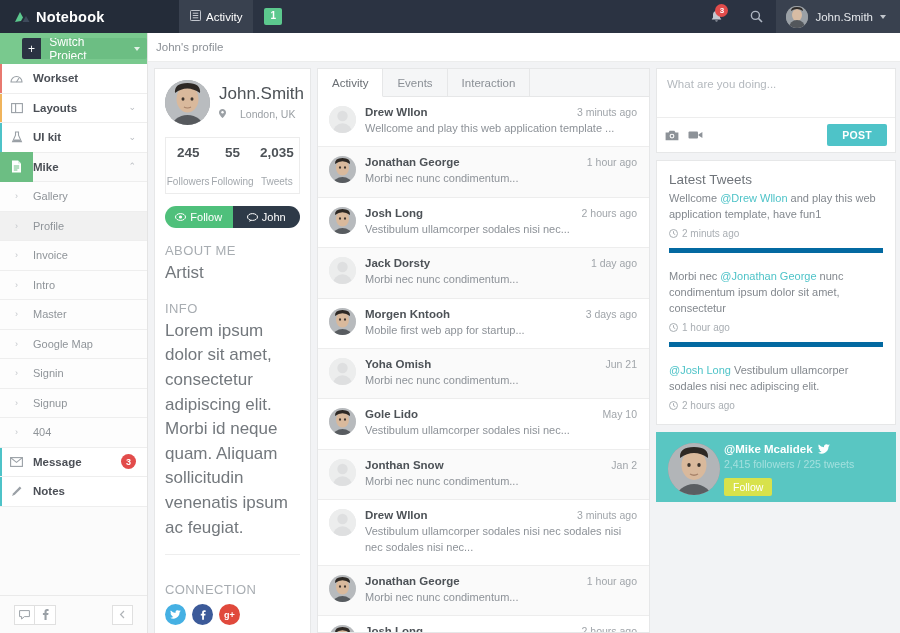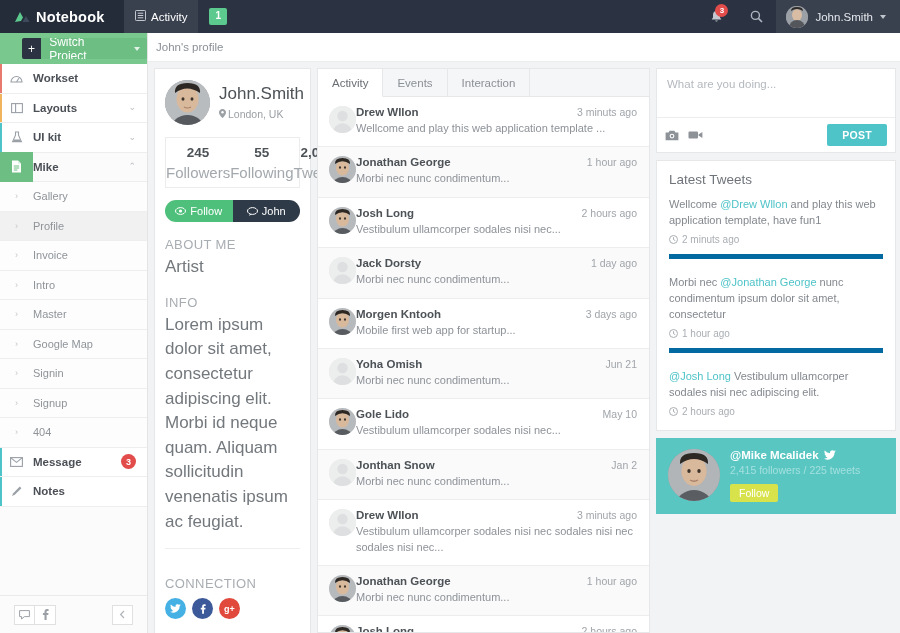--- a/index.html
+++ b/index.html
@@ -13,21 +13,21 @@
   }
   .app { position: relative; width: 900px; height: 633px; }
 
   
   .topbar {
     position: absolute; top: 0; left: 0; right: 0; height: 33px;
     background: #2b3342; display: flex; align-items: stretch;
     z-index: 20;
   }
   .brand {
-    width: 124px; display: flex; align-items: center; gap: 7px;
+    width: 179px; display: flex; align-items: center; gap: 7px;
     padding-left: 14px; background: #242c39;
   }
   .brand-logo { width: 15px; height: 13px; position: relative; }
   .brand-logo svg { display:block; }
   .brand-name { color: #fff; font-size: 14.5px; font-weight: bold; letter-spacing: .2px;}
   .tb-item {
     display: flex; align-items: center; gap: 5px; padding: 0 11px;
     color: #c3c8d1; font-size: 11.5px;
   }
   .tb-item.active { background: #39414f; color: #fff; }
@@ -147,28 +147,28 @@
   
   .col-profile { width: 157px; flex-shrink: 0; }
   .card { background: #fff; border: 1px solid #e6e7e8; }
   .profile-card { padding: 11px 10px 14px 10px; }
   .prof-head { display: flex; align-items: center; gap: 9px; }
   .prof-avatar {
     width: 45px; height: 45px; border-radius: 50%; overflow: hidden;
     flex-shrink: 0; background: #9a9ea3;
   }
   .prof-name { font-size: 17px; color: #4d5257; font-weight: normal; line-height: 1.1;}
-  .prof-loc { font-size: 10.5px; color: #9ba0a5; margin-top: 4px; display:flex; align-items:center; gap:2px;}
+  .prof-loc { font-size: 10.5px; color: #9ba0a5; margin-top: 4px; display:flex; align-items:center; gap:14px;}
   .stats {
     display: flex; border: 1px solid #ececec; margin-top: 12px;
     padding: 7px 0 6px 0;
   }
   .stat { flex: 1; text-align: center; }
   .stat-num { font-size: 13.5px; color: #4d5257; font-weight: bold; }
-  .stat-lbl { font-size: 15px; color: #a3a8ad; margin-top: 4px; }
+  .stat-lbl { font-size: 10px; color: #a3a8ad; margin-top: 16px; }
   .btn-row {
     display: flex; margin-top: 12px; border-radius: 14px; overflow: hidden;
   }
   .btn-follow {
     flex: 1; background: #4fc07b; color: #fff; font-size: 11px;
     height: 22px; display: flex; align-items: center; justify-content: center;
     gap: 4px;
   }
   .btn-chat {
     flex: 1; background: #2e3a48; color: #fff; font-size: 11px;
@@ -193,21 +193,21 @@
   .tab {
     padding: 8px 14px 7px 14px; font-size: 11.5px; color: #8b9096;
     border-right: 1px solid #e6e7e8;
   }
   .tab.active { background: #fff; color: #6a6f74; border-bottom: 1px solid #fff; margin-bottom: -1px;}
   .feed-scroll { flex: 1; overflow-y: auto; position: relative; }
   .feed-scroll::-webkit-scrollbar { width: 8px; }
   .feed-scroll::-webkit-scrollbar-track { background: #f7f7f7; }
   .feed-scroll::-webkit-scrollbar-thumb { background: #b8bbbe; }
   .feed-item {
-    display: flex; padding: 9px 12px 10px 11px;
+    display: flex; gap: 9px; padding: 9px 12px 10px 11px;
     border-bottom: 1px solid #ededed; background: #fff;
   }
   .feed-item.alt { background: #fafafa; }
   .fa {
     width: 27px; height: 27px; border-radius: 50%; overflow: hidden;
     flex-shrink: 0; background: #e9eaeb;
   }
   .f-body { flex: 1; min-width: 0; }
   .f-top { display: flex; align-items: baseline; }
   .f-name { font-size: 11.5px; color: #4d5257; font-weight: bold; flex: 1; }
@@ -227,32 +227,32 @@
     display: flex; align-items: center; border-top: 1px solid #ededed;
     padding: 6px 8px; gap: 9px; justify-content: flex-end;
   }
   .comp-ico { color: #8d9298; display: flex; align-items: center;}
   .post-btn {
     margin-left: auto; background: #4ec3c8; color: #fff;
     font-size: 10.5px; font-weight: bold; padding: 5px 15px; border-radius: 2px;
     letter-spacing: .3px;
   }
   .tweets-card { margin-top: 7px; padding: 11px 12px 4px 12px; }
-  .tweets-title { font-size: 13.5px; color: #6f747a; margin-bottom: 10px; }
+  .tweets-title { font-size: 13.5px; color: #6f747a; margin-bottom: 4px; }
   .tweet { padding-bottom: 9px; }
   .tweet + .tweet { border-top: 5px solid #0369a1; padding-top: 16px; }
   .tweet-text { font-size: 11px; color: #83888e; line-height: 1.45; }
   .mention { color: #4ec3c8; }
   .tweet-time {
     font-size: 10px; color: #a9aeb3; margin-top: 5px;
     display: flex; align-items: center; gap: 4px;
   }
   .follow-card {
-    margin-top: 7px; background: #59c6c2; padding: 11px 12px 12px 12px;
-    display: flex; gap: 10px; align-items: flex-start;
+    margin-top: 7px; background: #59c6c2; padding: 11px 12px 6px 12px;
+    display: flex; gap: 4px; align-items: flex-start;
   }
   .fc-avatar {
     width: 52px; height: 52px; border-radius: 50%; overflow: hidden;
     background: #8f9397; flex-shrink: 0;
   }
   .fc-name {
     color: #fff; font-size: 11.5px; font-weight: bold;
     display: flex; align-items: center; gap: 5px;
   }
   .fc-sub { color: #a3e0de; font-size: 10.5px; margin-top: 3px; }

